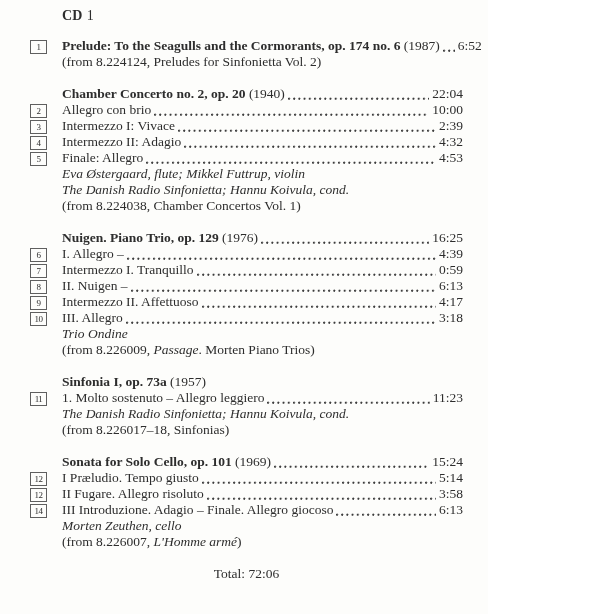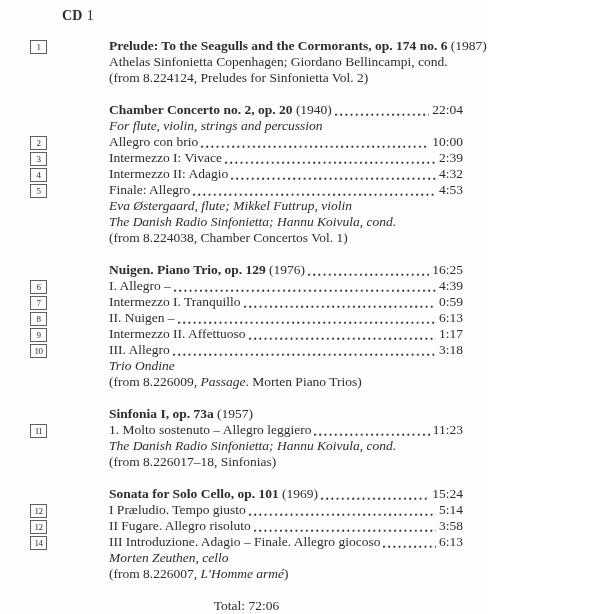--- a/index.html
+++ b/index.html
@@ -26,21 +26,21 @@
   .b { font-weight: bold; }
   .i { font-style: italic; }
   .section { margin-bottom: 16px; }
   .row {
     position: relative;
     padding-left: 32px;
     line-height: 16px;
     display: flex;
     align-items: baseline;
   }
-  .txt { white-space: nowrap; margin-left: 47px; }
+  .txt { white-space: nowrap; }
   .numbox {
     position: absolute;
     left: 0;
     top: 1.5px;
     width: 15px;
     height: 12px;
     border: 1px solid #5f5f5f;
     background: #fdfdfb;
     font-size: 9px;
     line-height: 12px;
@@ -73,34 +73,28 @@
 
   <div id="sections">
       <div class="section">
         <div class="row">
           <span class="numbox">1</span>
           <span class="txt"><span class="b">Prelude: To the Seagulls and the Cormorants, op. 174 no. 6</span><span> (1987)</span></span>
           <span class="leader"></span>
           <span class="dur">6:52</span>
         </div>
         <div class="row">
-          <span class="txt"><span>Athelas Sinfonietta Copenhagen; Giordano Bellincampi, cond.</span></span>
-        </div>
-        <div class="row">
           <span class="txt"><span>(from 8.224124, Preludes for Sinfonietta Vol. 2)</span></span>
         </div>
       </div>
       <div class="section">
         <div class="row">
           <span class="txt"><span class="b">Chamber Concerto no. 2, op. 20</span><span> (1940)</span></span>
           <span class="leader"></span>
           <span class="dur">22:04</span>
-        </div>
-        <div class="row">
-          <span class="txt"><span class="i">For flute, violin, strings and percussion</span></span>
         </div>
         <div class="row">
           <span class="numbox">2</span>
           <span class="txt"><span>Allegro con brio</span></span>
           <span class="leader"></span>
           <span class="dur">10:00</span>
         </div>
         <div class="row">
           <span class="numbox">3</span>
           <span class="txt"><span>Intermezzo I: Vivace</span></span>
@@ -150,21 +144,21 @@
         <div class="row">
           <span class="numbox">8</span>
           <span class="txt"><span>II. Nuigen –</span></span>
           <span class="leader"></span>
           <span class="dur">6:13</span>
         </div>
         <div class="row">
           <span class="numbox">9</span>
           <span class="txt"><span>Intermezzo II. Affettuoso</span></span>
           <span class="leader"></span>
-          <span class="dur">1:17</span>
+          <span class="dur">4:17</span>
         </div>
         <div class="row">
           <span class="numbox">10</span>
           <span class="txt"><span>III. Allegro</span></span>
           <span class="leader"></span>
           <span class="dur">3:18</span>
         </div>
         <div class="row">
           <span class="txt"><span class="i">Trio Ondine</span></span>
         </div>

